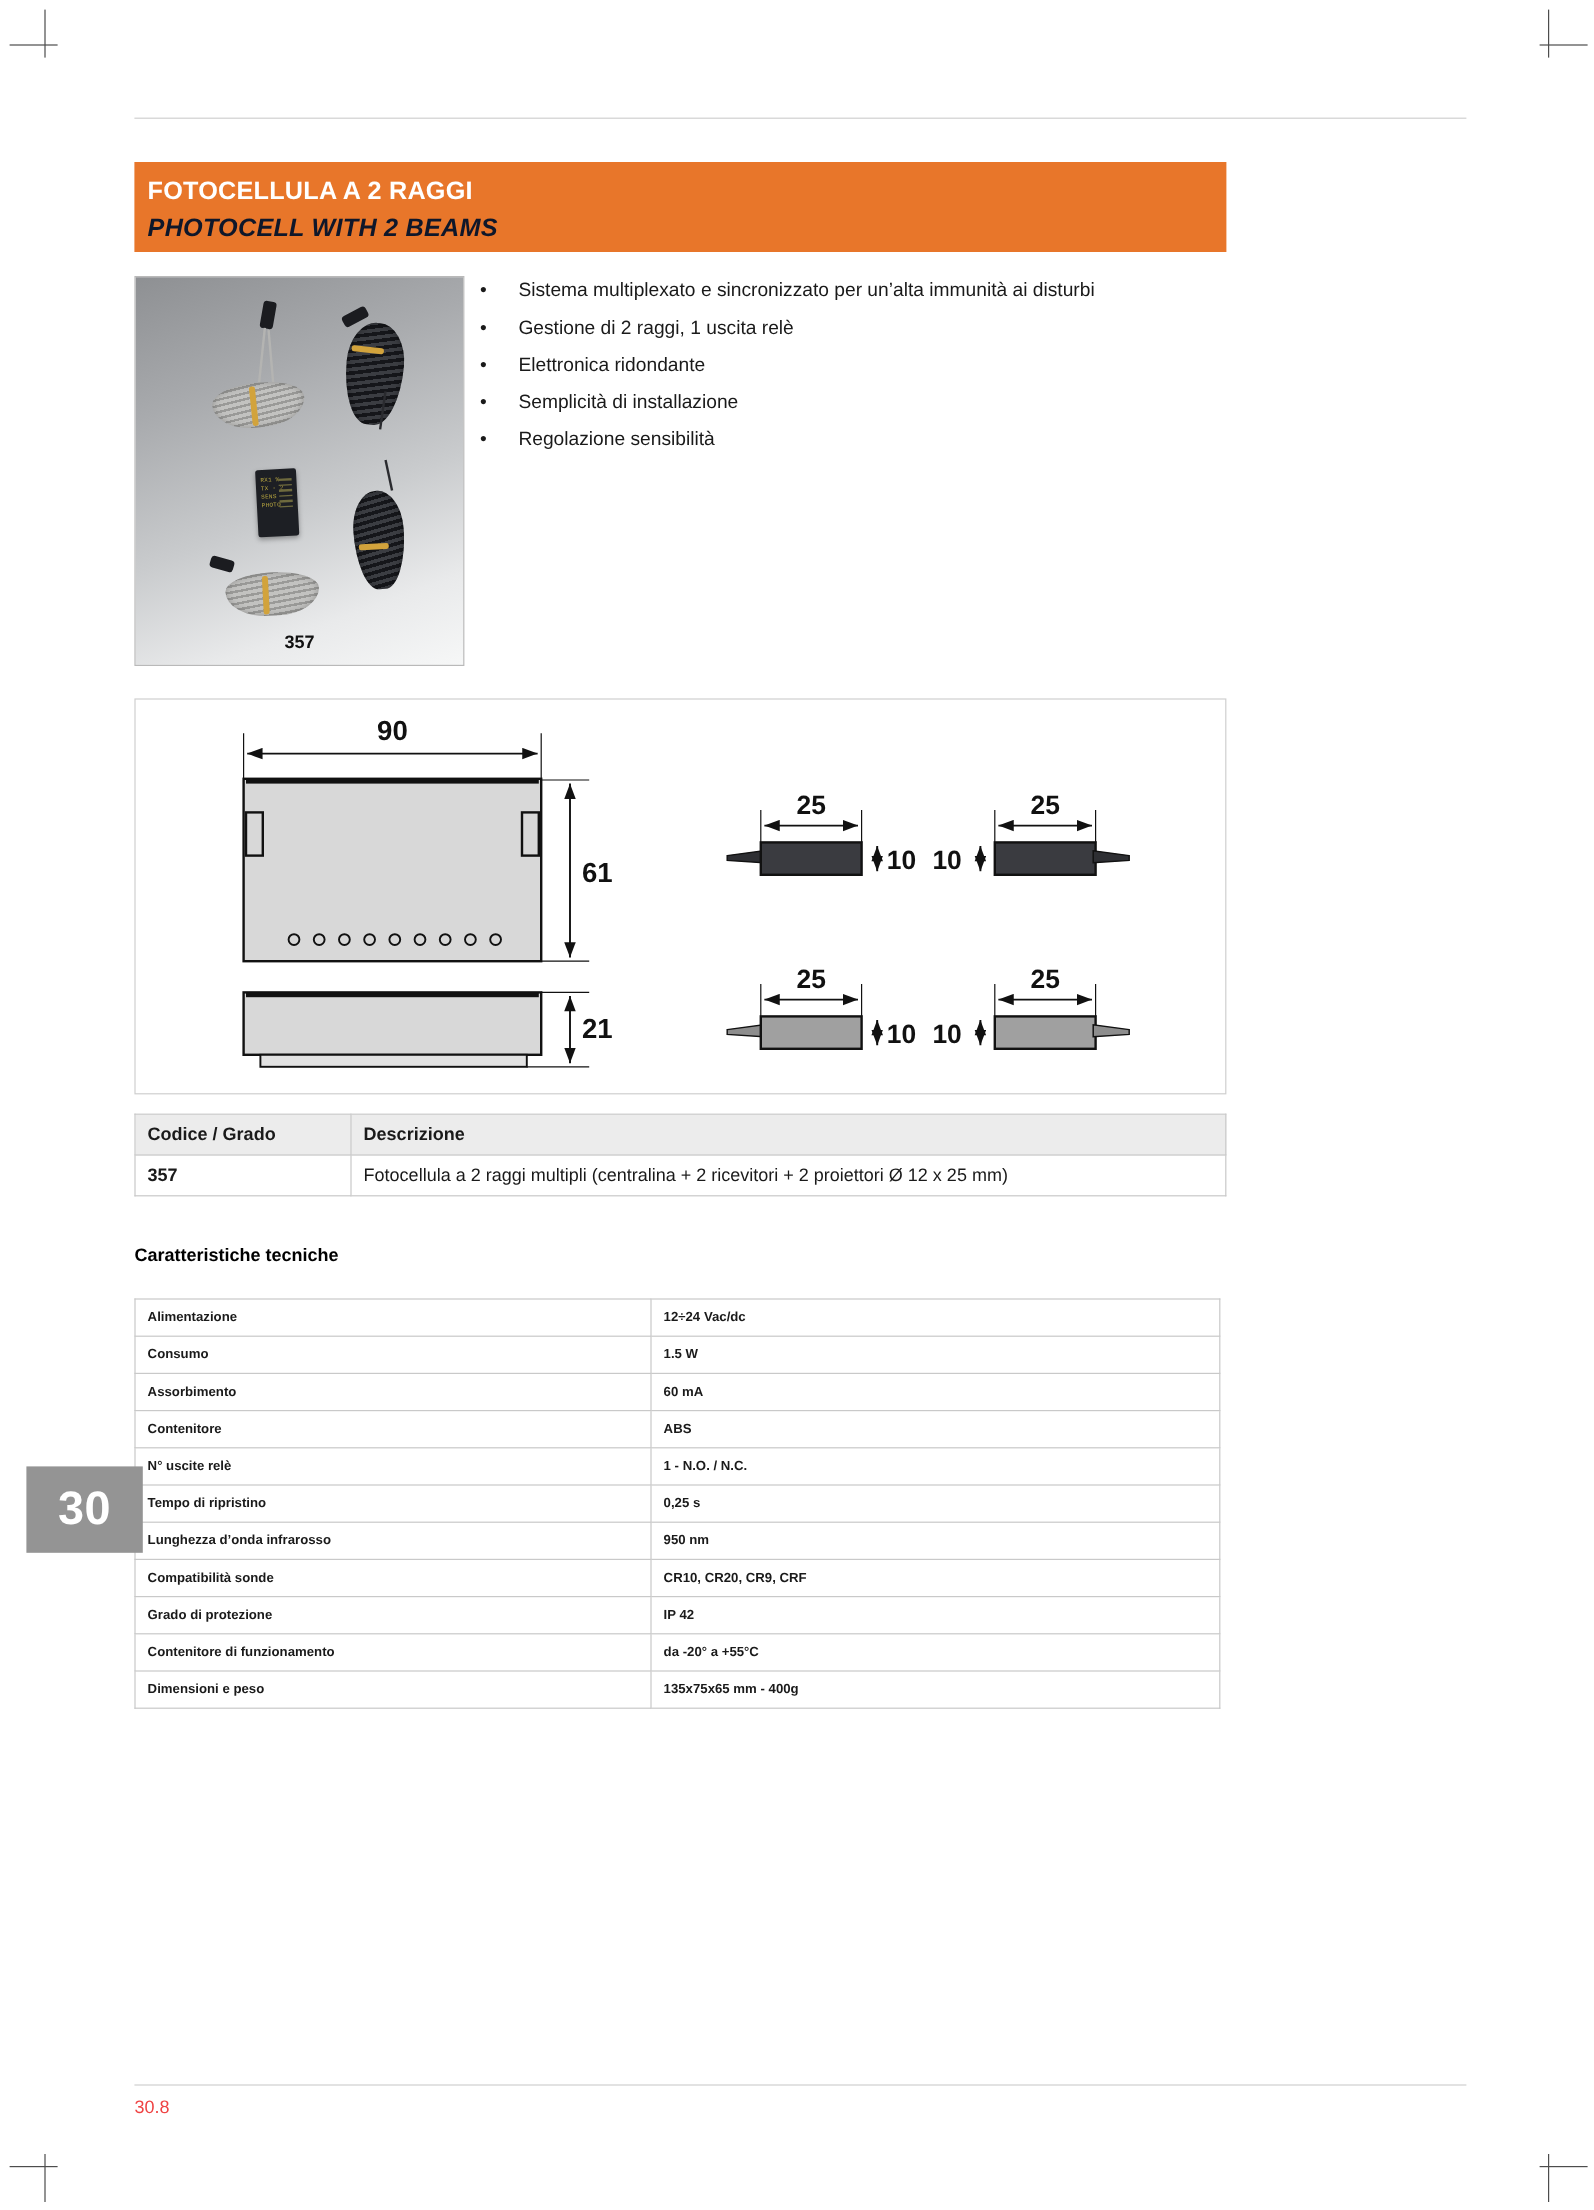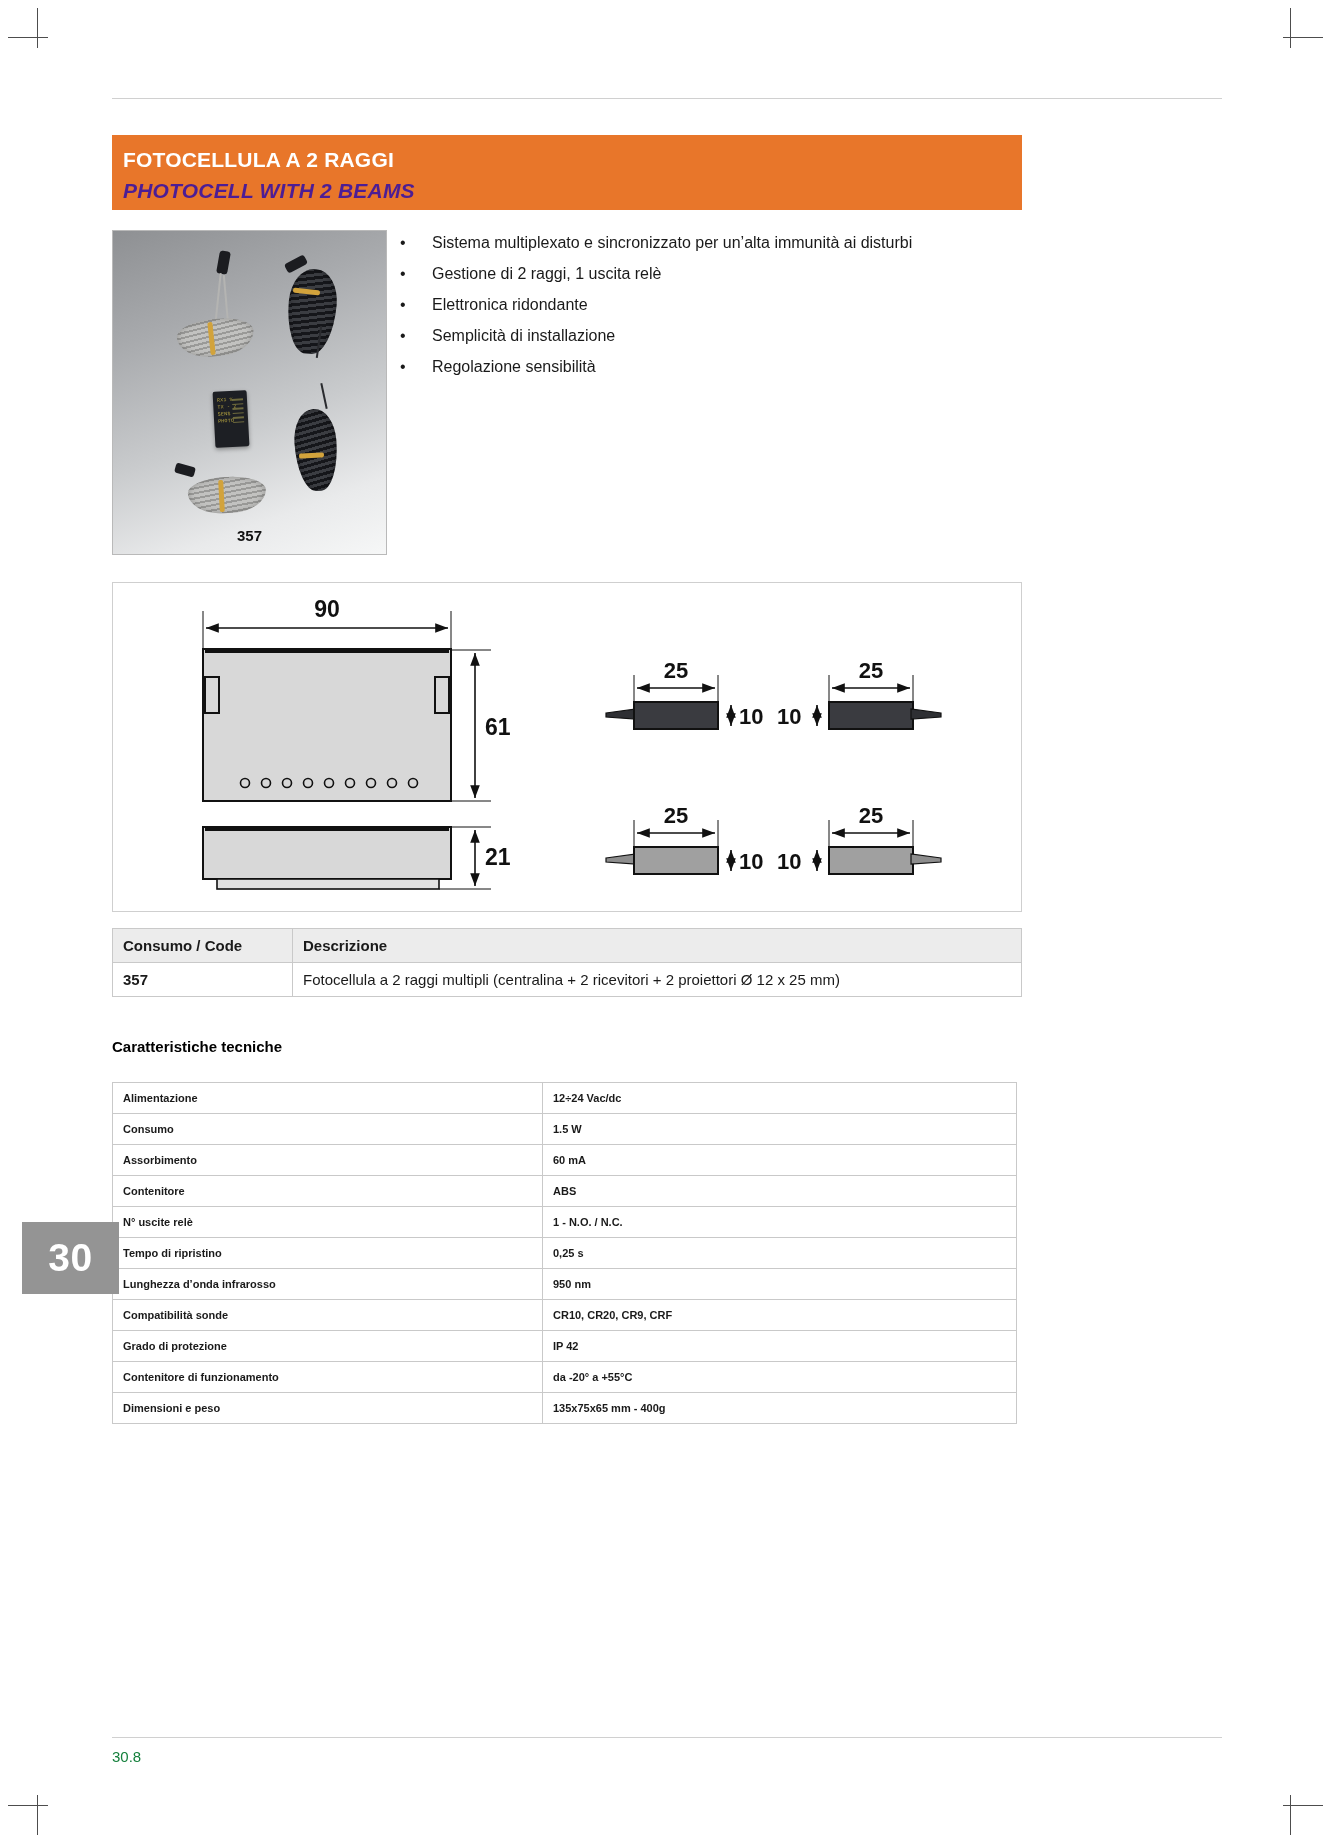--- a/index.html
+++ b/index.html
@@ -34,21 +34,21 @@
   .title-band {
     position:absolute; left:112px; top:135px; width:910px; height:75px;
     background:#e8762a;
     padding:9px 0 0 11px;
   }
   .title-band .t1 {
     font-size:21px; font-weight:bold; color:#ffffff; letter-spacing:0.2px;
     line-height:31px;
   }
   .title-band .t2 {
-    font-size:21px; font-weight:bold; font-style:italic; color:#4c1d95;
+    font-size:21px; font-weight:bold; font-style:italic; color:#0f172a;
     letter-spacing:0.2px; line-height:31px;
   }
 
   
   .photo-box {
     position:absolute; left:112px; top:230px; width:275px; height:325px;
     border:1px solid #b9b9b9;
     background: linear-gradient(160deg,#8e9093 0%, #a8aaad 28%, #c9cbcd 58%, #e9eaeb 82%, #f6f7f7 100%);
     overflow:hidden;
   }
@@ -121,21 +121,21 @@
     position:absolute; left:22px; top:1222px; width:97px; height:72px;
     background:#949494; color:#ffffff;
     font-size:39px; font-weight:bold;
     display:flex; align-items:center; justify-content:center;
     letter-spacing:0.5px;
   }
 
   
   .footer-num {
     position:absolute; left:112px; top:1748px;
-    font-size:15px; color:#15803d;
+    font-size:15px; color:#ef4444;
   }
 </style>
 </head>
 <body>
 
 <div class="page">
 
   <div class="crop v" style="left:37px;  top:8px;"></div>
   <div class="crop h" style="left:8px;   top:37px;"></div>
   <div class="crop v" style="left:1290px; top:8px;"></div>
@@ -301,21 +301,21 @@
         <text x="758" y="240" font-family="Liberation Sans, sans-serif" font-size="22" font-weight="bold" fill="#111" text-anchor="middle">25</text>
         <line x1="704" y1="267" x2="704" y2="288" stroke="#111" stroke-width="1.6" marker-start="url(#al)" marker-end="url(#ar)"></line>
         <text x="664" y="286" font-family="Liberation Sans, sans-serif" font-size="22" font-weight="bold" fill="#111">10</text>
       </g>
     </svg>
   </div>
 
   <table class="code-table">
     <thead>
       <tr>
-        <th class="c-code">Consumo / Code</th>
+        <th class="c-code">Codice / Grado</th>
         <th>Descrizione</th>
       </tr>
     </thead>
     <tbody>
       <tr>
         <td class="c-code">357</td>
         <td>Fotocellula a 2 raggi multipli (centralina + 2 ricevitori + 2 proiettori Ø 12 x 25 mm)</td>
       </tr>
     </tbody>
   </table>

